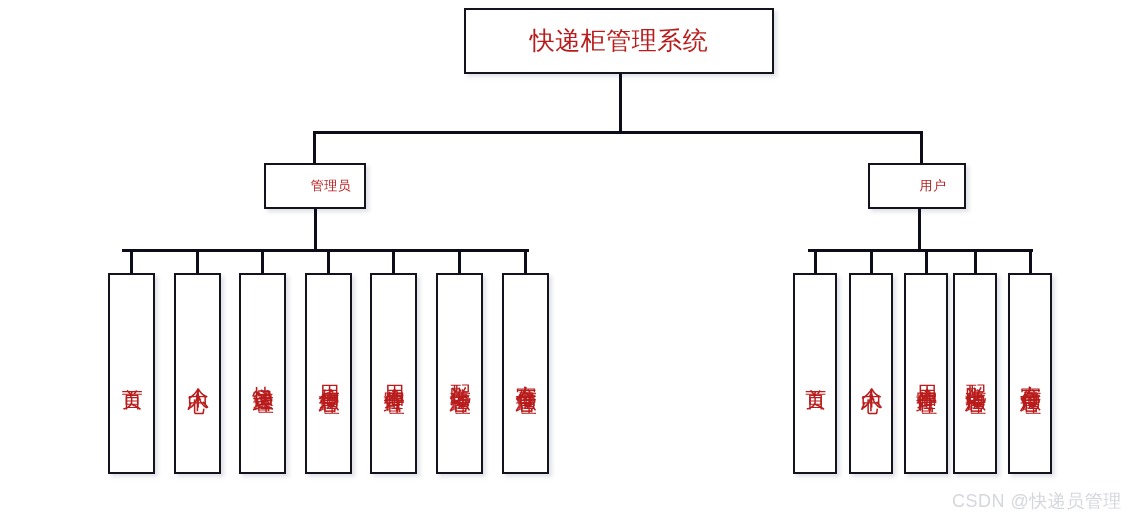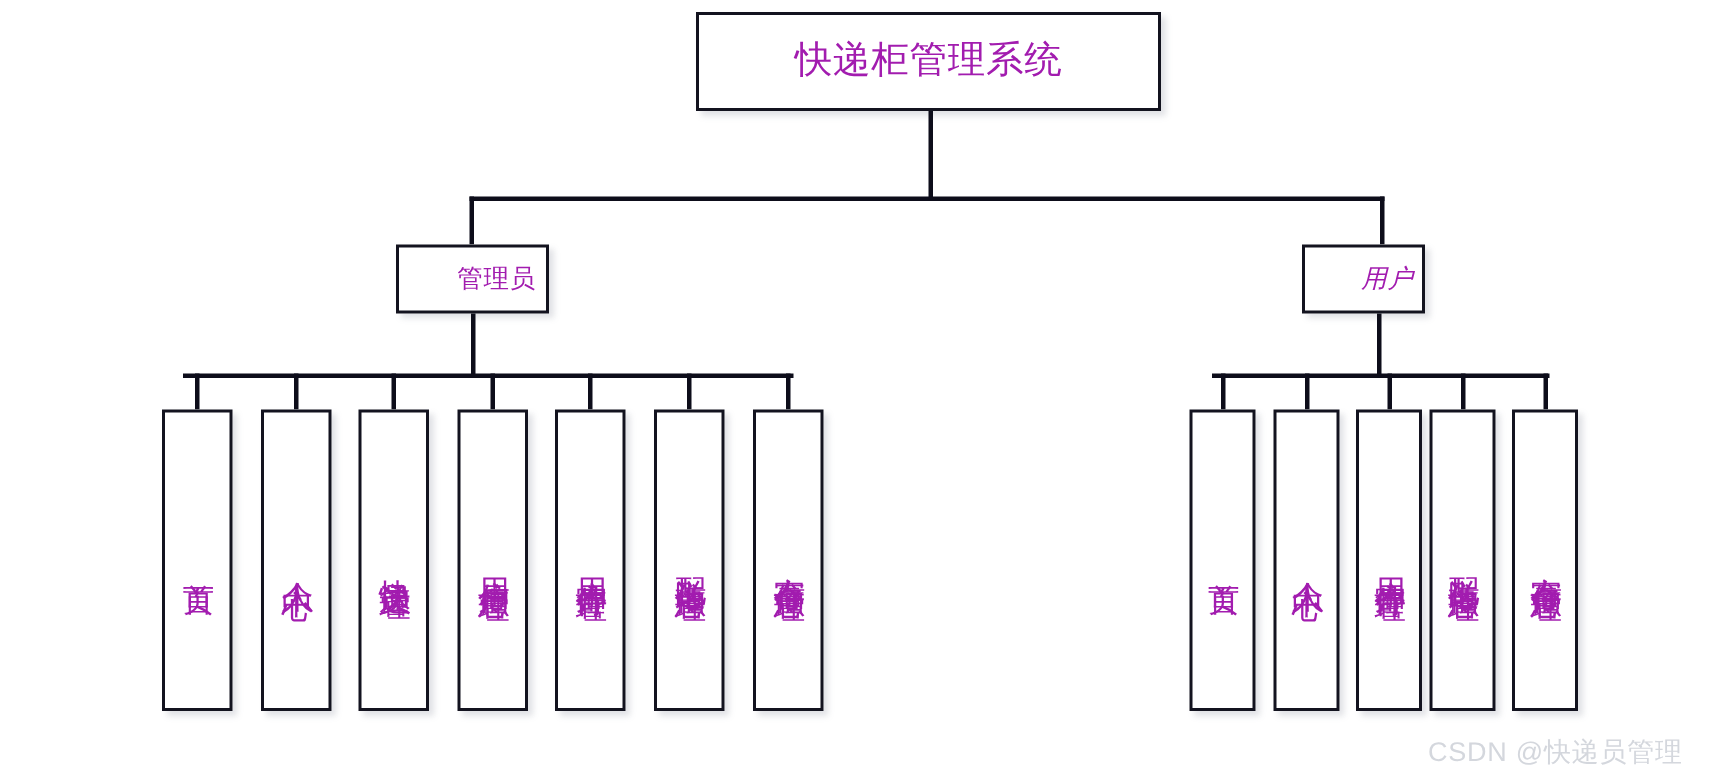--- a/index.html
+++ b/index.html
@@ -32,36 +32,36 @@
     position: absolute;
     box-sizing: border-box;
     border: 2px solid #13131f;
     background: #ffffff;
     box-shadow: 3px 3px 4px rgba(120,125,140,0.22);
     display: flex;
     align-items: center;
     justify-content: center;
   }
   .node .label {
-    color: #a21caf;
+    color: #b91c1c;
     letter-spacing: 0.5px;
     white-space: pre-wrap;
     text-align: right;
   }
 
   
   .node.root { }
   .node.root .label {
     font-size: 25px;
     line-height: 1.1;
   }
 
   
   .node.branch .label {
-    font-size: 17px;
+    font-size: 13px;
     line-height: 1.1;
     margin-left: 32px;
   }
 
   
   .node.leaf {
     align-items: center;
     justify-content: center;
   }
   .node.leaf .label {
@@ -125,21 +125,21 @@
         <span class="label">用户寄件管理</span>
       </div>
       <div class="line v" style="left: 458px; top: 249px; height: 24px;"></div>
       <div class="node leaf" style="left: 436px; top: 273px; width: 47px; height: 201px;">
         <span class="label">配送信息管理</span>
       </div>
       <div class="line v" style="left: 524px; top: 249px; height: 24px;"></div>
       <div class="node leaf" style="left: 502px; top: 273px; width: 47px; height: 201px;">
         <span class="label">寄存信息管理</span>
       </div>
-      <div class="node branch" style="left: 868px; top: 163px; width: 82px; height: 46px; font-style: italic;">
+      <div class="node branch" style="left: 868px; top: 163px; width: 98px; height: 46px;">
         <span class="label">用户</span>
       </div>
       <div class="line v" style="left: 918px; top: 209px; height: 43px;"></div>
       <div class="line h" style="left: 808px; top: 249px; width: 225px;"></div>
       <div class="line v" style="left: 814px; top: 249px; height: 24px;"></div>
       <div class="node leaf" style="left: 793px; top: 273px; width: 44px; height: 201px;">
         <span class="label">首页</span>
       </div>
       <div class="line v" style="left: 870px; top: 249px; height: 24px;"></div>
       <div class="node leaf" style="left: 849px; top: 273px; width: 44px; height: 201px;">

